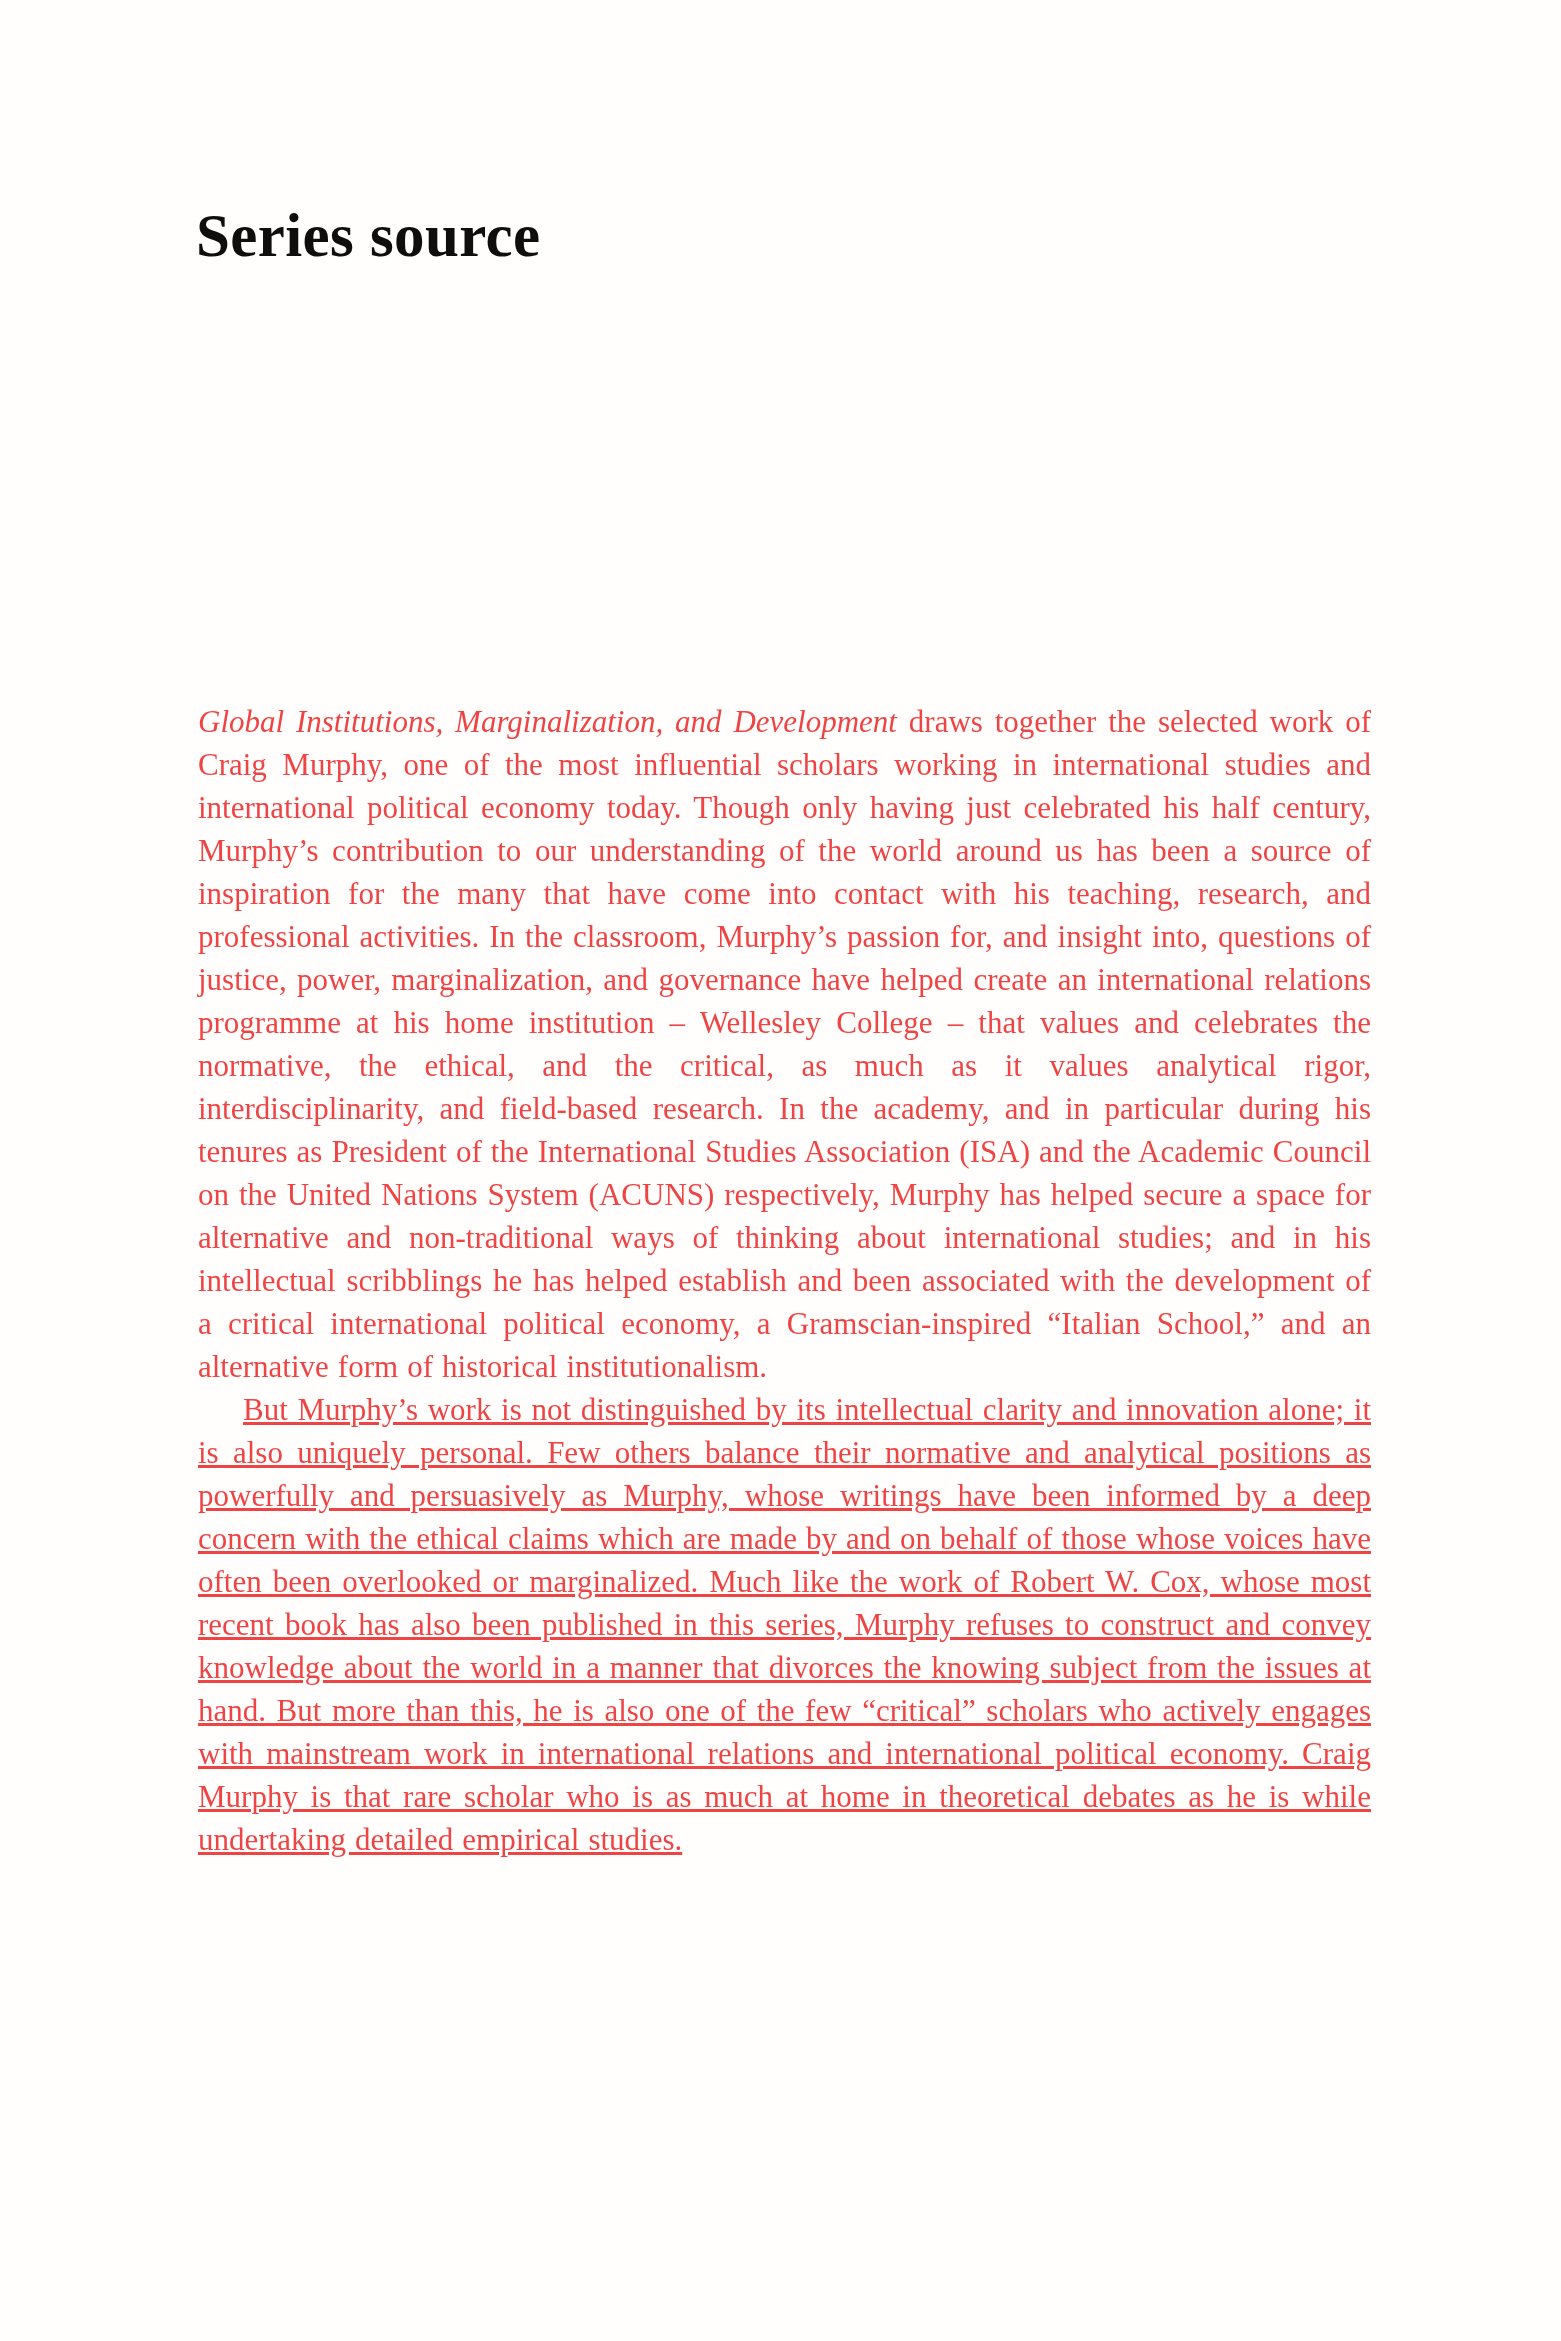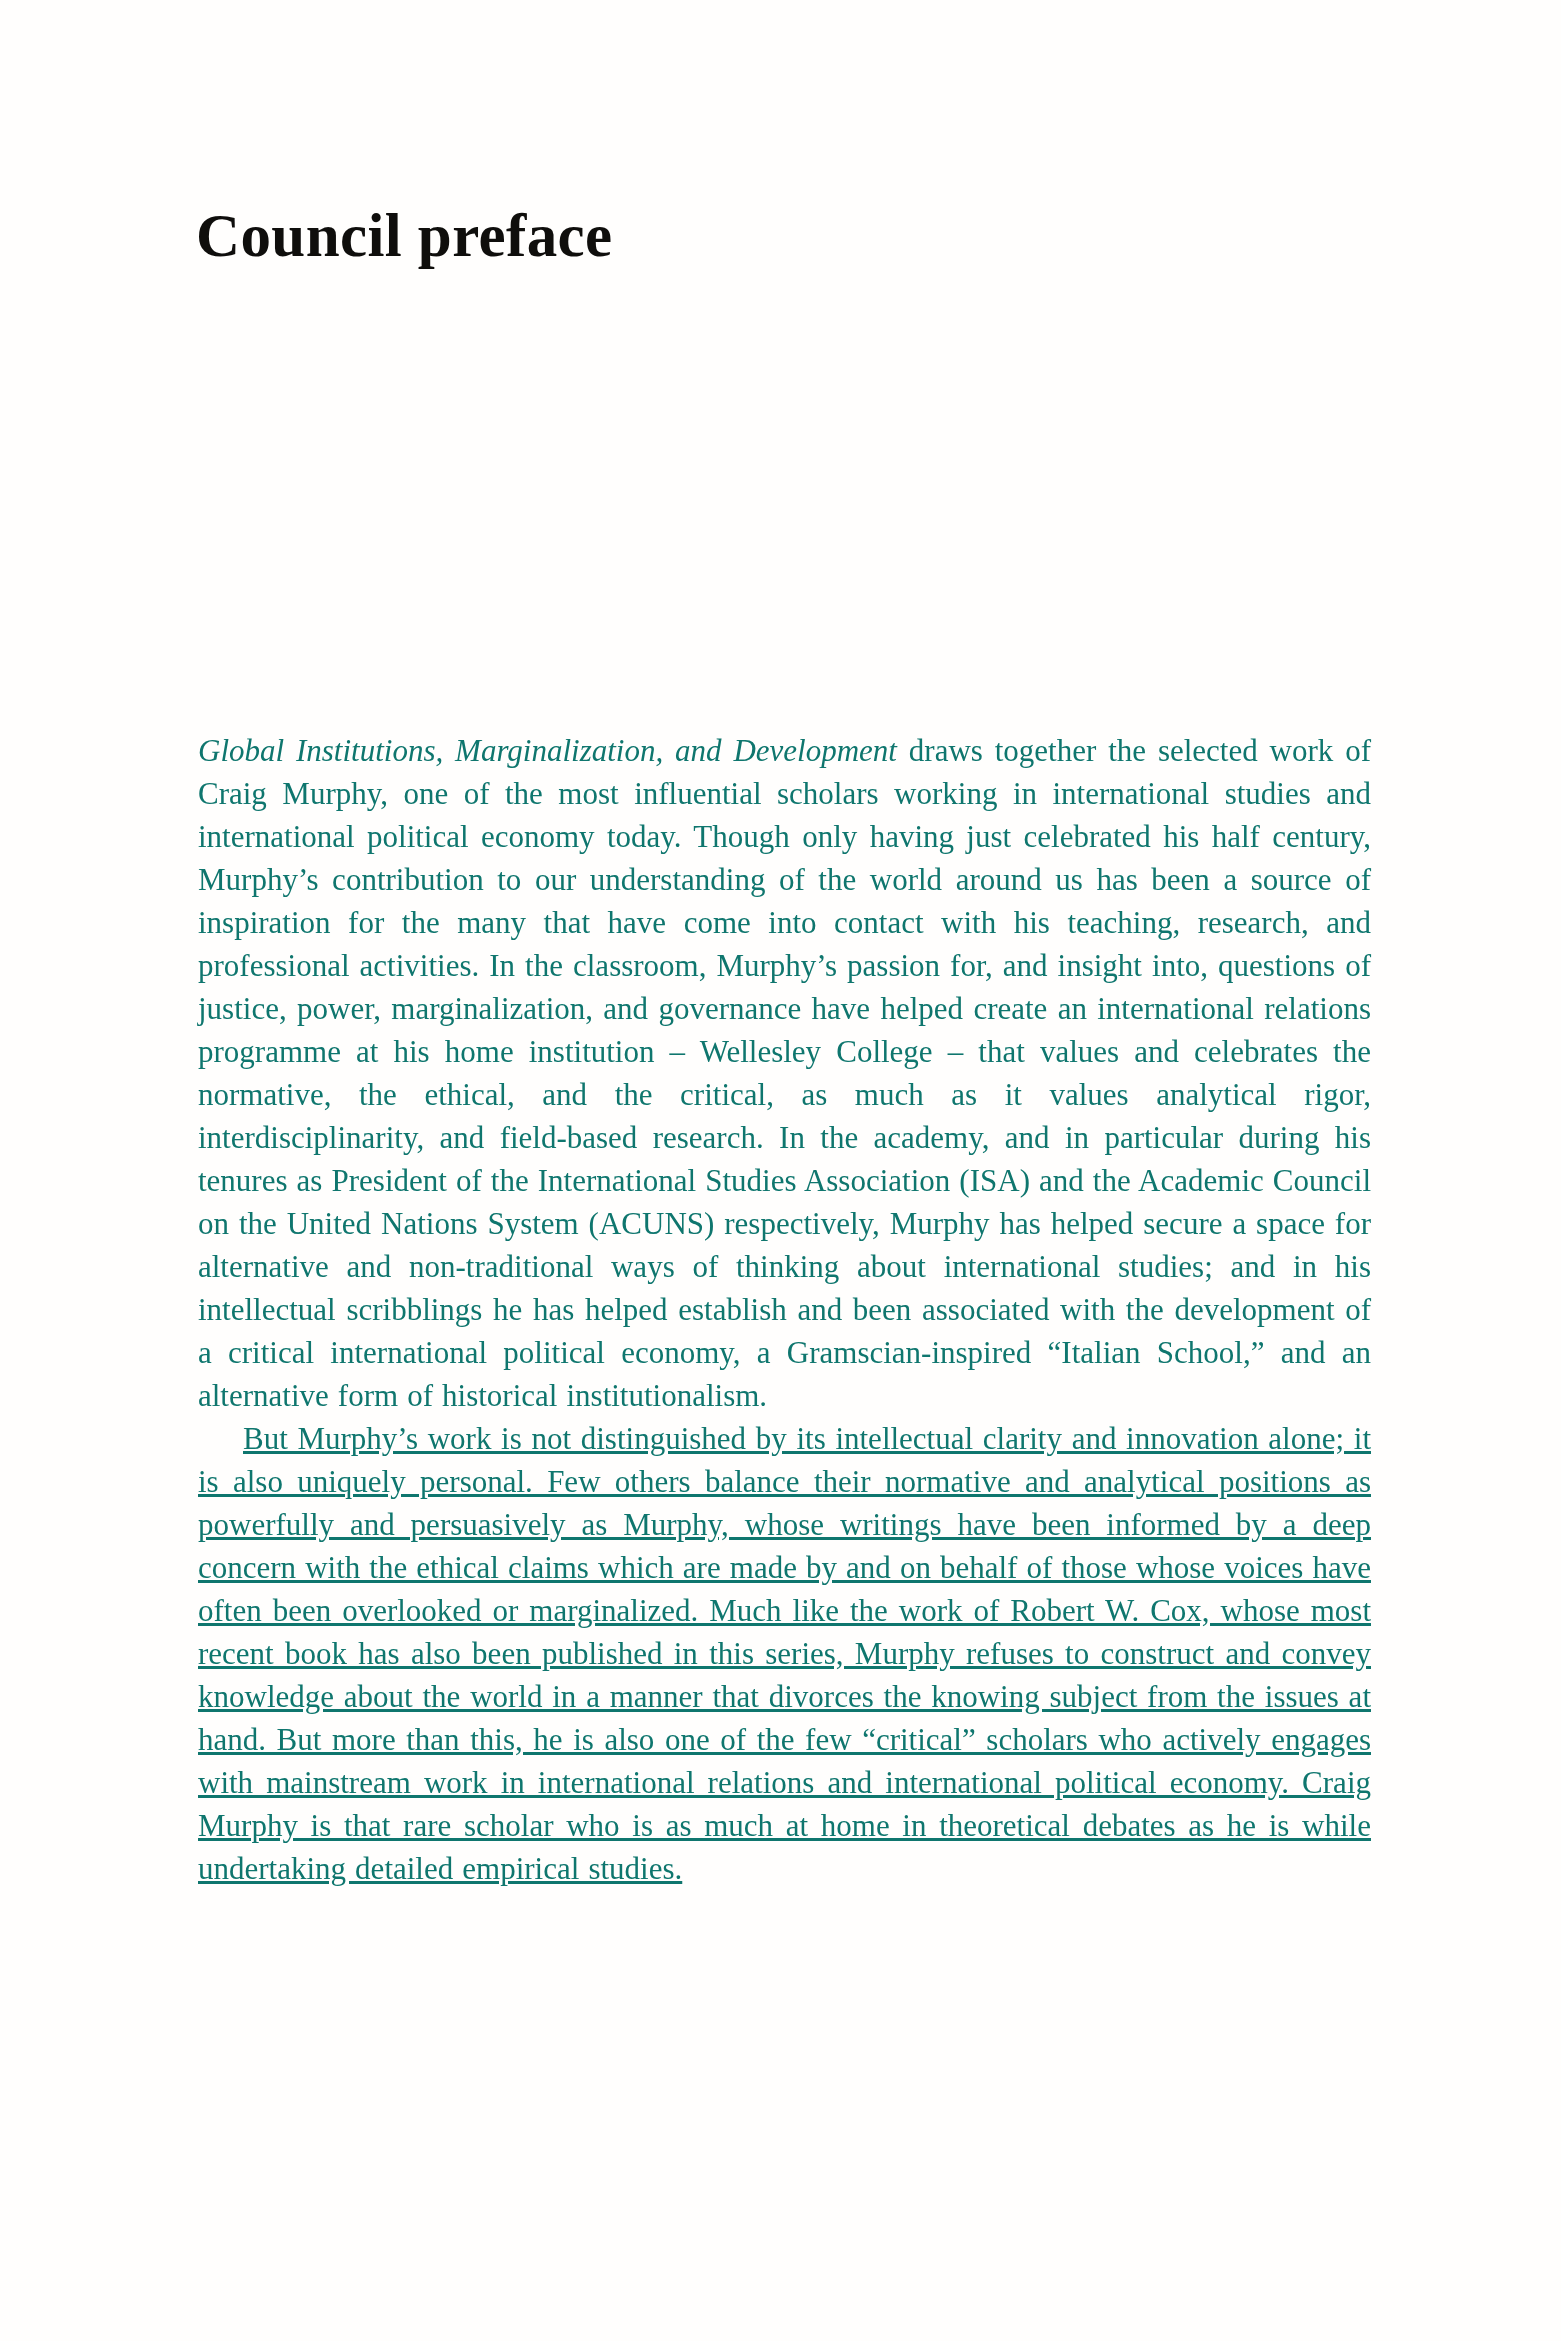--- a/index.html
+++ b/index.html
@@ -22,46 +22,46 @@
     top: 201px;
     margin: 0;
     font-size: 61px;
     font-weight: 700;
     letter-spacing: 0.4px;
     color: #0f0e0c;
   }
   .body-block {
     position: absolute;
     left: 198px;
-    top: 729px;
+    top: 700px;
     width: 1173px;
     font-size: 31px;
     line-height: 43px;
     text-align: justify;
     text-justify: inter-word;
-    color: #0f766e;
+    color: #ef4444;
   }
   .para {
     margin: 0;
     word-spacing: 1.3px;
   }
   .para.indent {
     text-indent: 45px;
     text-decoration: underline;
   }
   .lead-italic {
     font-style: italic;
   }
 </style>
 </head>
 <body>
 
 <div class="page">
 
-  <h1 class="page-title">Council preface</h1>
+  <h1 class="page-title">Series source</h1>
 
   <div class="body-block">
 
     <p class="para"><em class="lead-italic">Global Institutions, Marginalization, and Development</em><span> draws together the selected work of Craig Murphy, one of the most influential scholars working in international studies and international political economy today. Though only having just celebrated his half century, Murphy’s contribution to our understanding of the world around us has been a source of inspiration for the many that have come into contact with his teaching, research, and professional activities. In the classroom, Murphy’s passion for, and insight into, questions of justice, power, marginalization, and governance have helped create an international relations programme at his home institution – Wellesley College – that values and celebrates the normative, the ethical, and the critical, as much as it values analytical rigor, interdisciplinarity, and field-based research. In the academy, and in particular during his tenures as President of the International Studies Association (ISA) and the Academic Council on the United Nations System (ACUNS) respectively, Murphy has helped secure a space for alternative and non-traditional ways of thinking about international studies; and in his intellectual scribblings he has helped establish and been associated with the development of a critical international political economy, a Gramscian-inspired “Italian School,” and an alternative form of historical institutionalism.</span></p>
 
     <p class="para indent"><span>But Murphy’s work is not distinguished by its intellectual clarity and innovation alone; it is also uniquely personal. Few others balance their normative and analytical positions as powerfully and persuasively as Murphy, whose writings have been informed by a deep concern with the ethical claims which are made by and on behalf of those whose voices have often been overlooked or marginalized. Much like the work of Robert W. Cox, whose most recent book has also been published in this series, Murphy refuses to construct and convey knowledge about the world in a manner that divorces the knowing subject from the issues at hand. But more than this, he is also one of the few “critical” scholars who actively engages with mainstream work in international relations and international political economy. Craig Murphy is that rare scholar who is as much at home in theoretical debates as he is while undertaking detailed empirical studies.</span></p>
 
   </div>
 
 </div>

